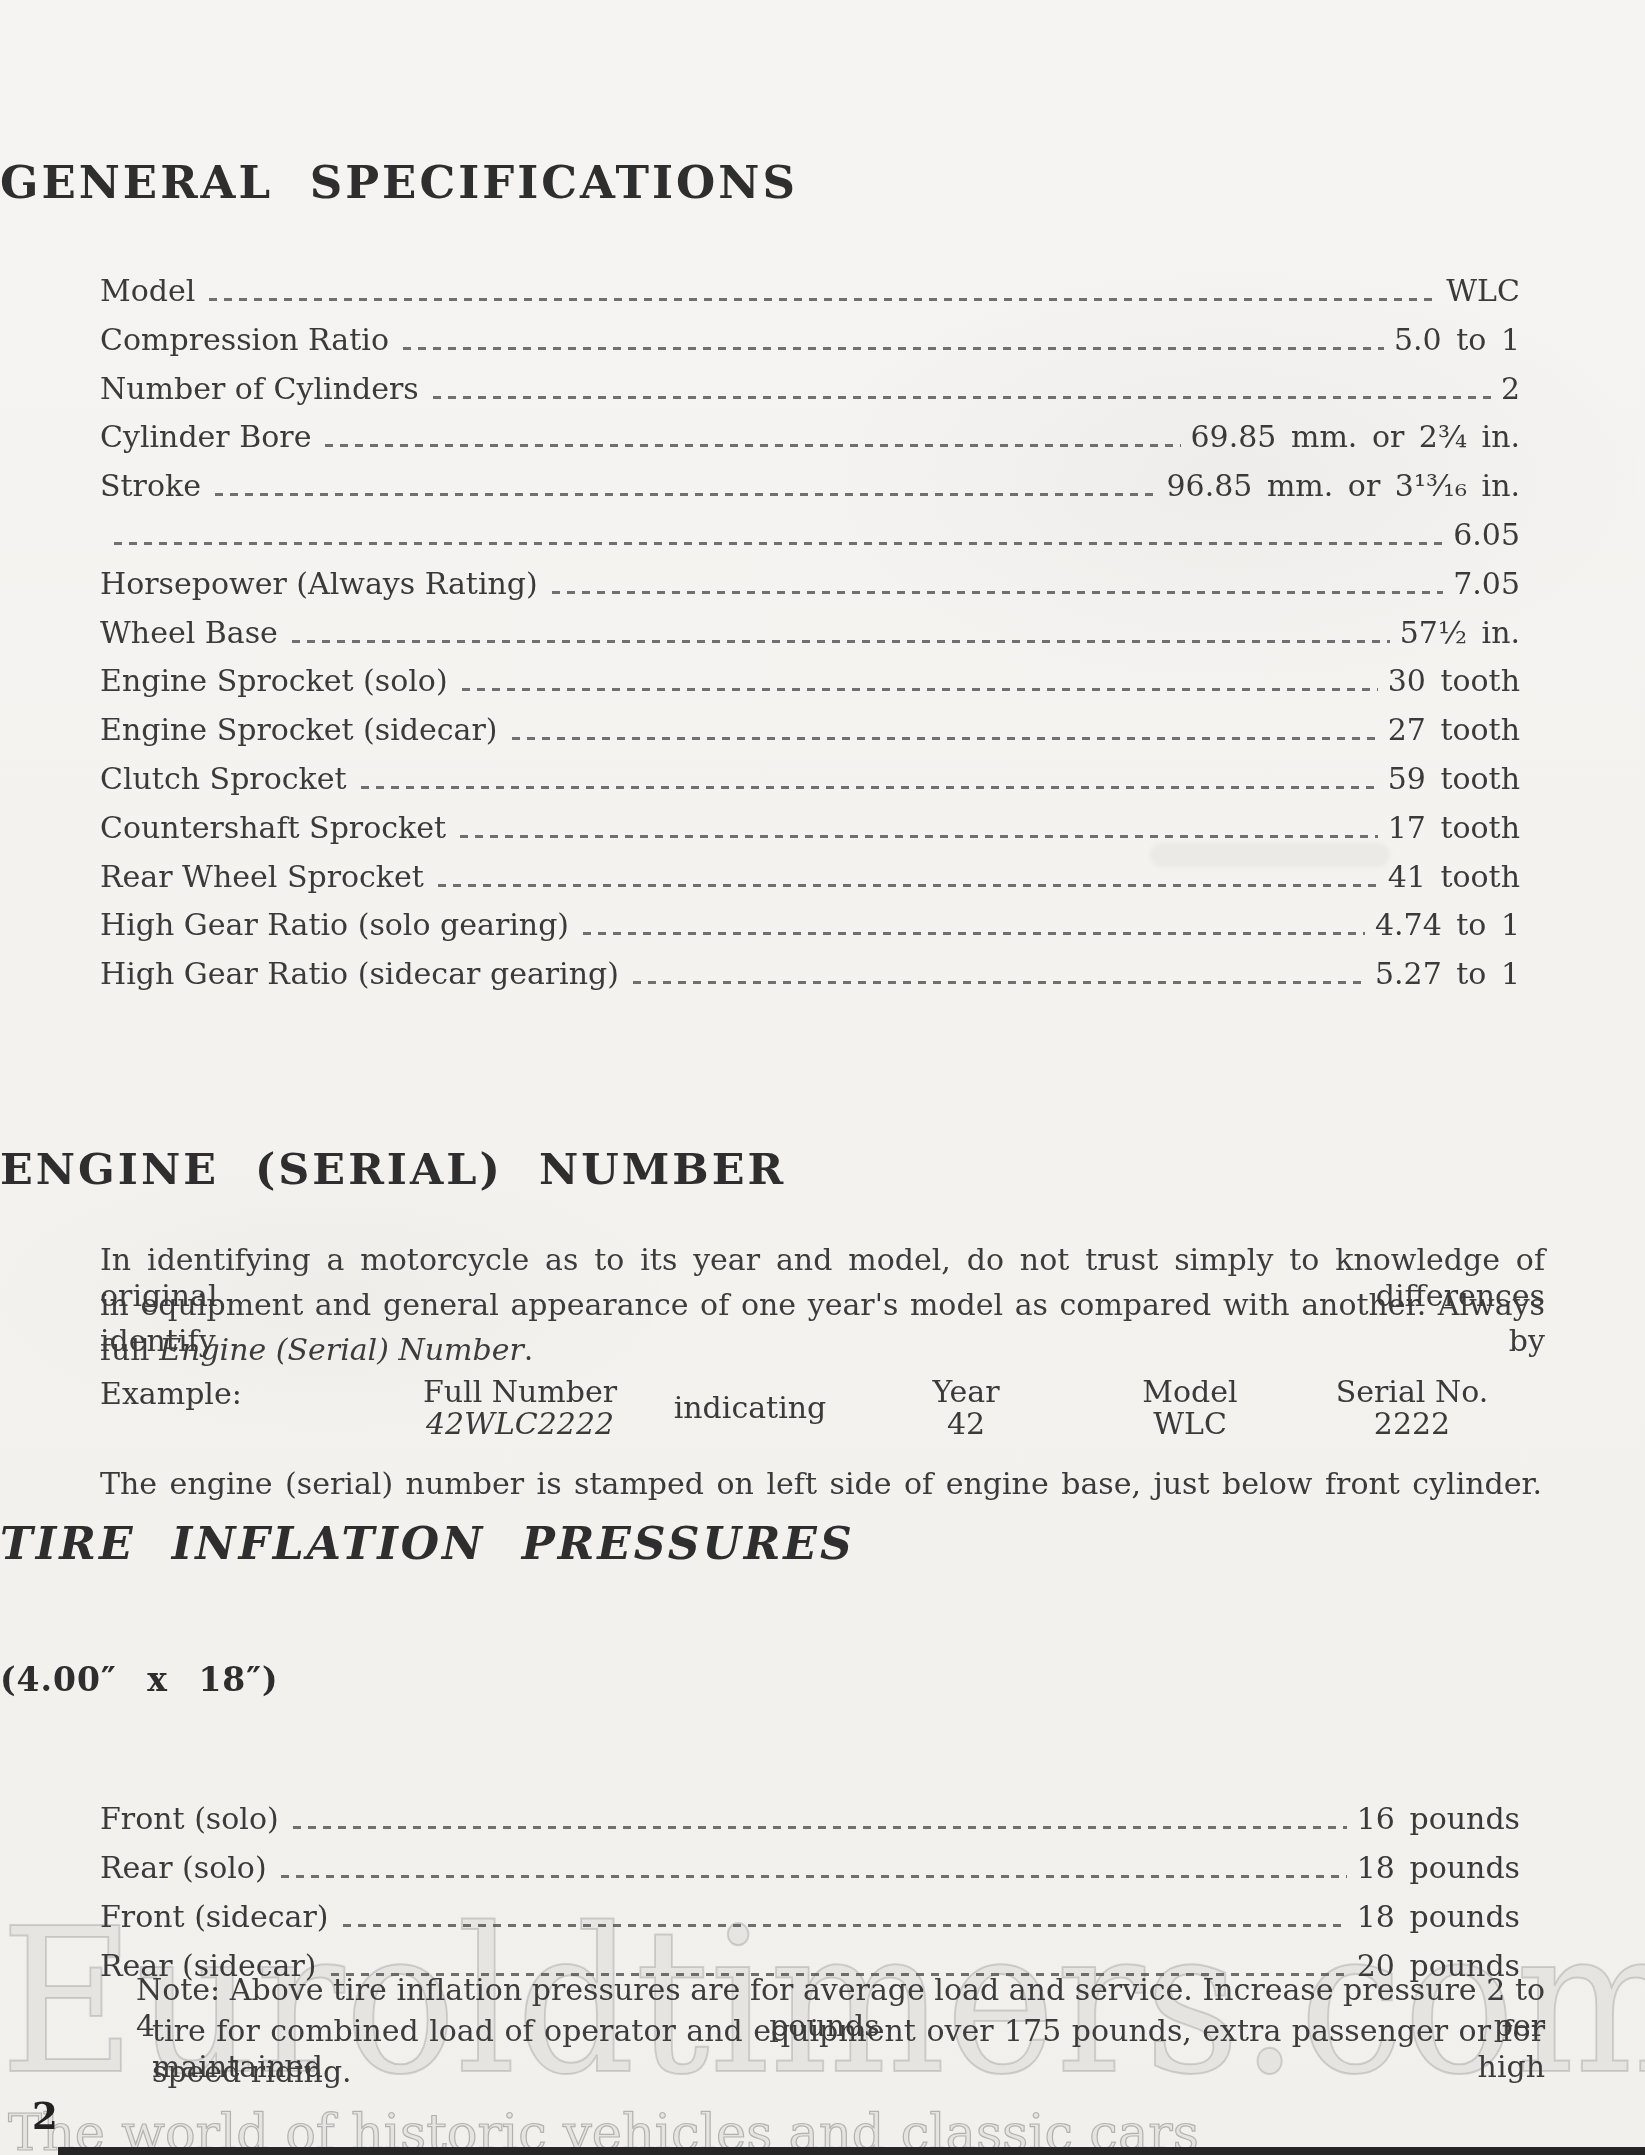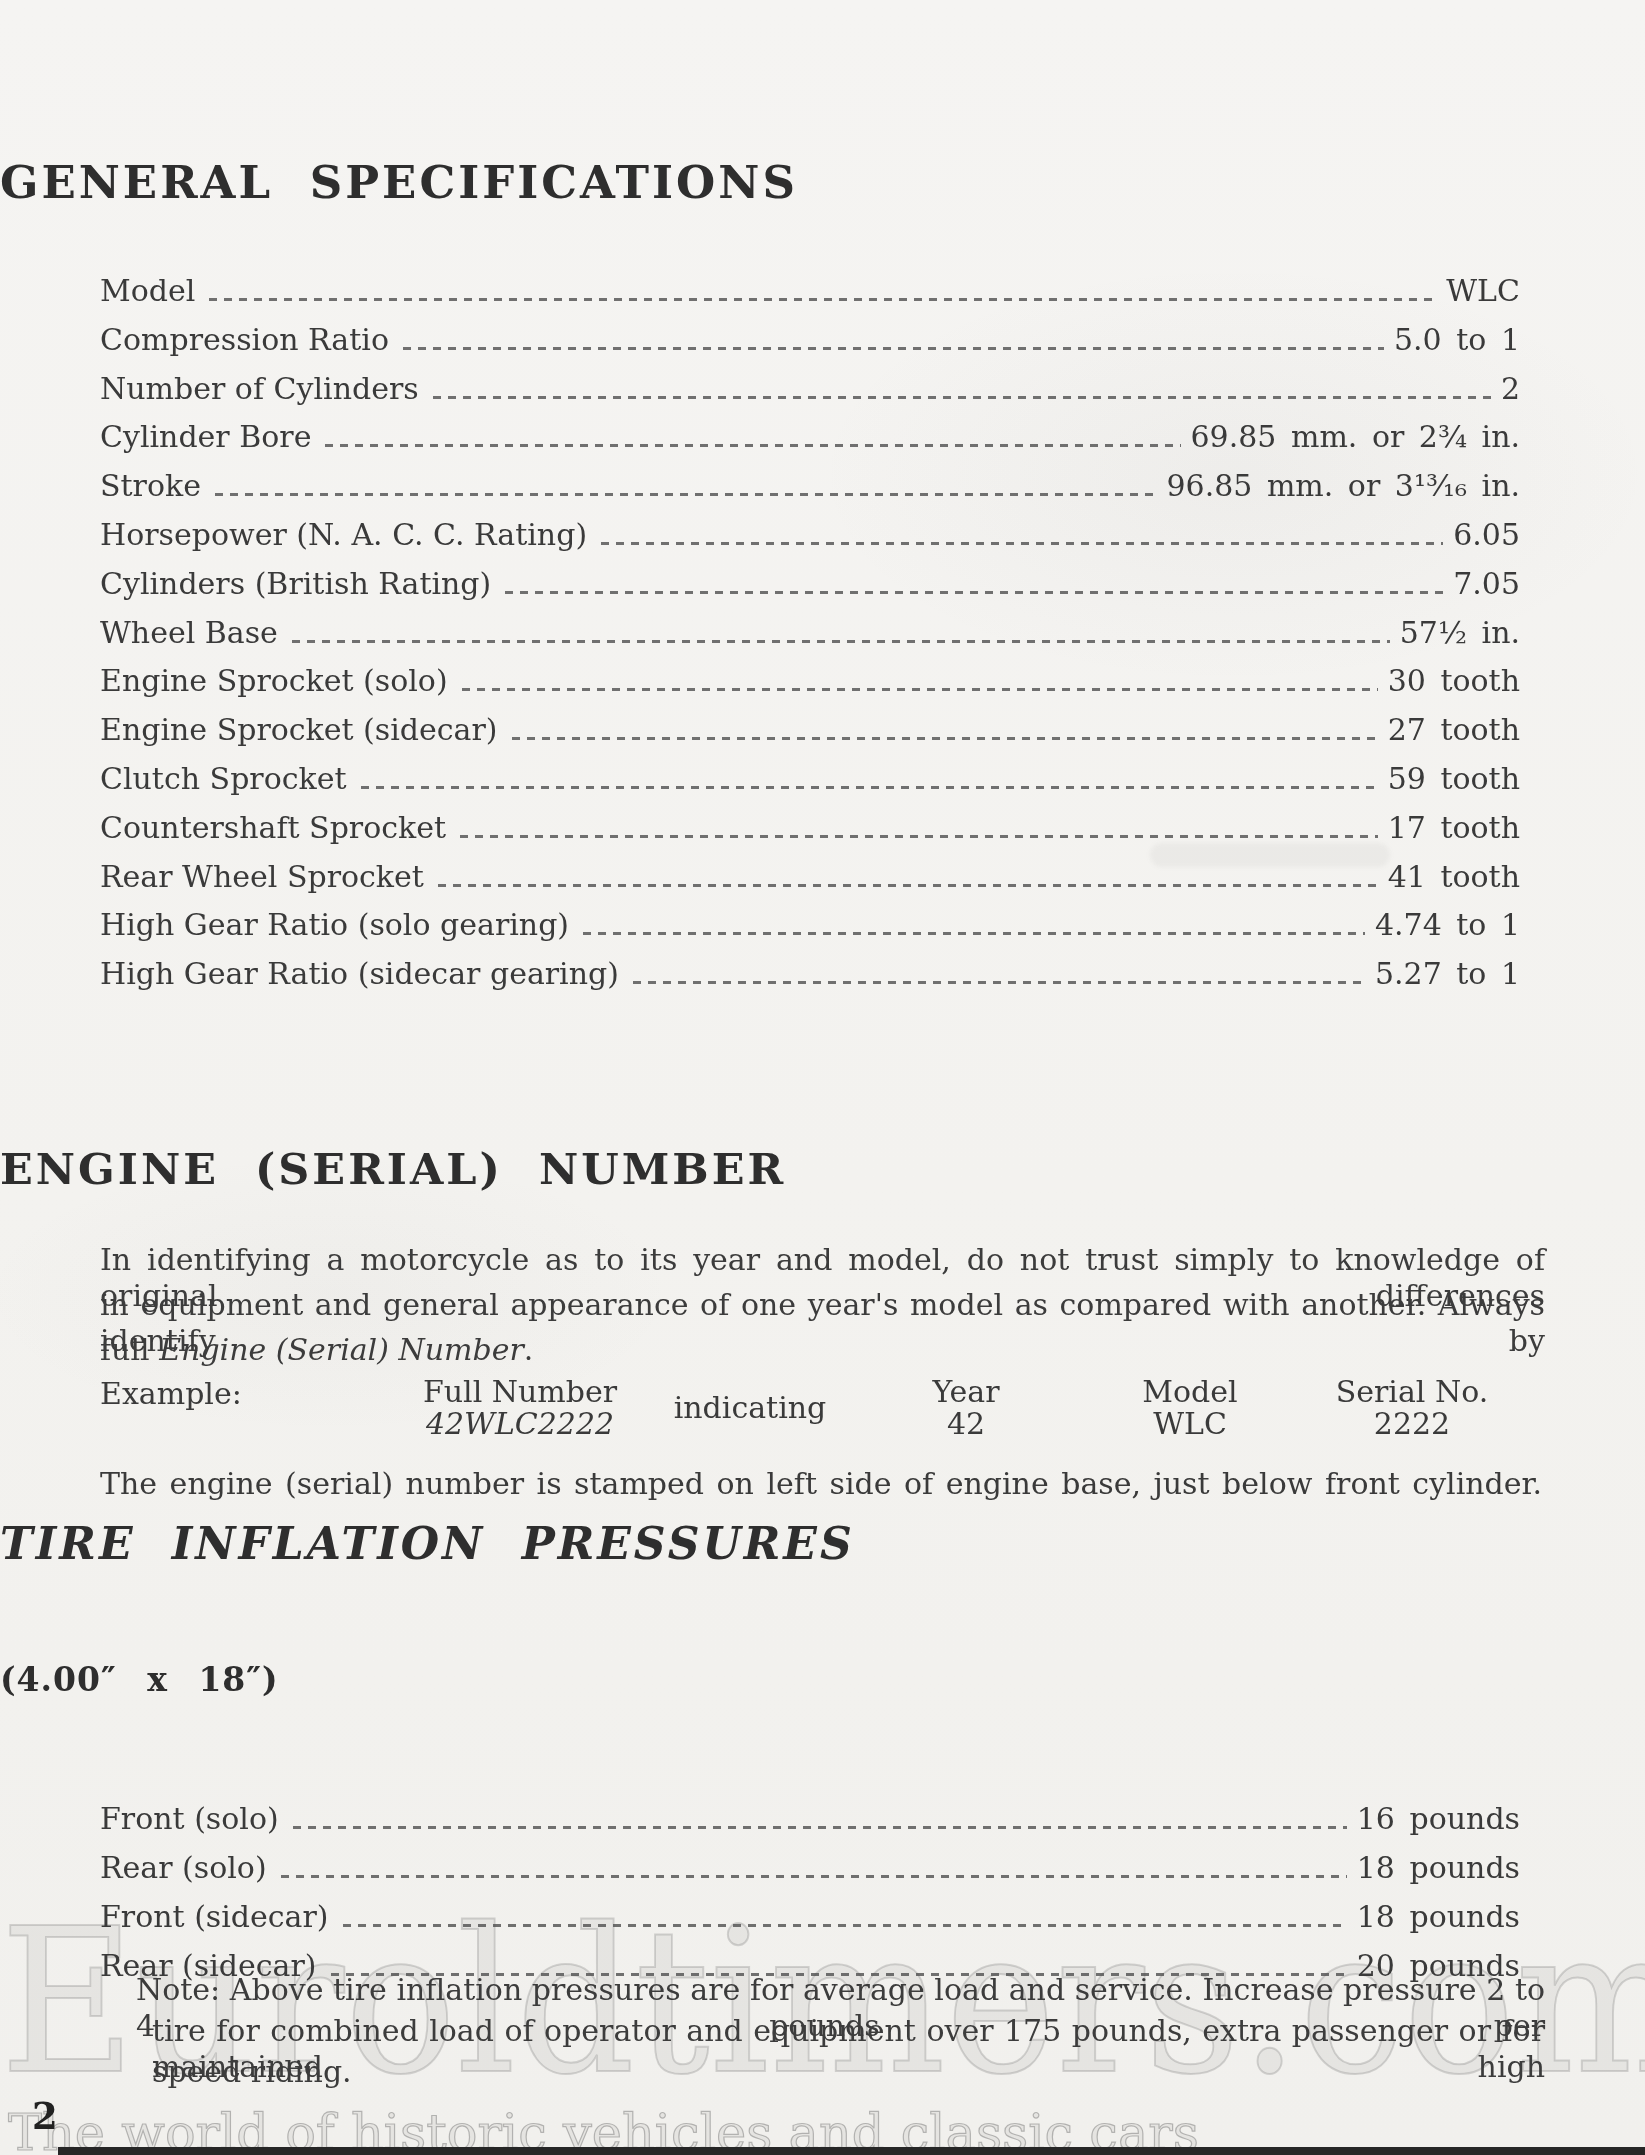--- a/index.html
+++ b/index.html
@@ -94,26 +94,25 @@
         <span class="spec-label">Cylinder Bore</span>
         <span class="leader"></span>
         <span class="spec-value">69.85 mm. or 2¾ in.</span>
       </div>
     <div class="spec-row">
         <span class="spec-label">Stroke</span>
         <span class="leader"></span>
         <span class="spec-value">96.85 mm. or 3¹³⁄₁₆ in.</span>
       </div>
     <div class="spec-row">
-        <span class="spec-label">Horsepower (N. A. C. C. Rating)</span>
         <span class="leader"></span>
         <span class="spec-value">6.05</span>
       </div>
     <div class="spec-row">
-        <span class="spec-label">Cylinders (British Rating)</span>
+        <span class="spec-label">Horsepower (Always Rating)</span>
         <span class="leader"></span>
         <span class="spec-value">7.05</span>
       </div>
     <div class="spec-row">
         <span class="spec-label">Wheel Base</span>
         <span class="leader"></span>
         <span class="spec-value">57½ in.</span>
       </div>
     <div class="spec-row">
         <span class="spec-label">Engine Sprocket (solo)</span>

